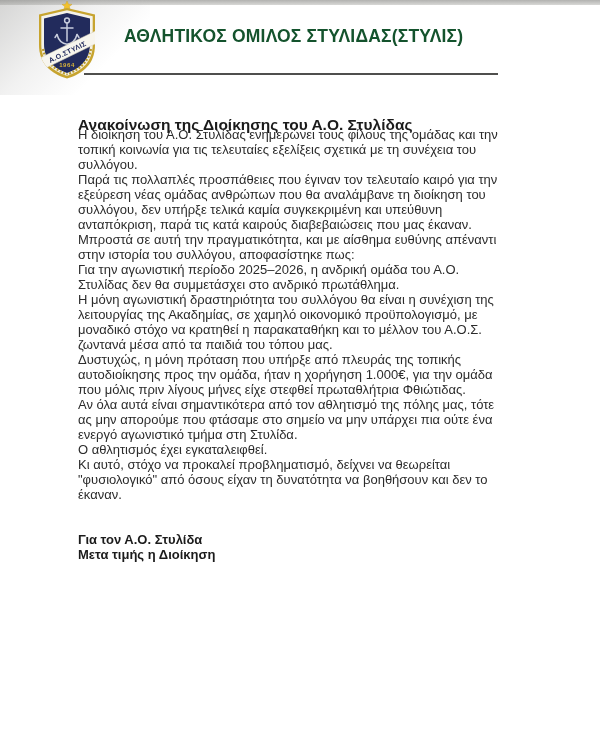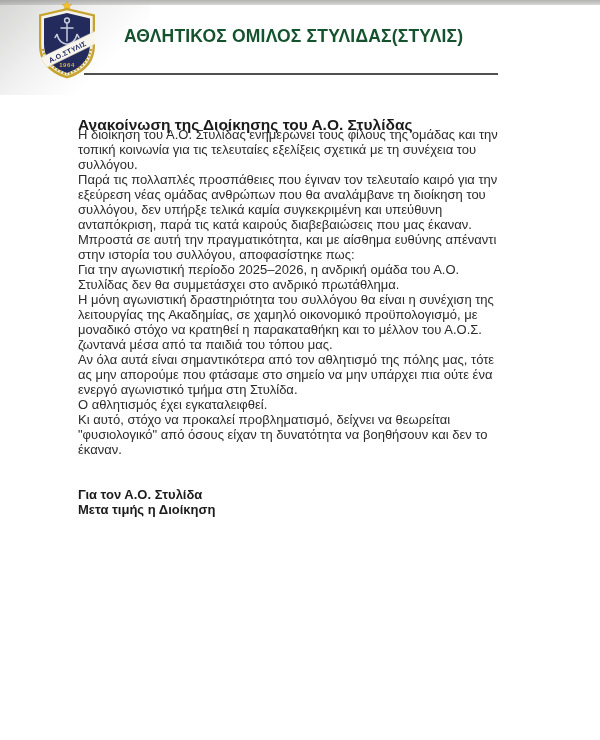--- a/index.html
+++ b/index.html
@@ -150,20 +150,23 @@
 συλλόγου, δεν υπήρξε τελικά καμία συγκεκριμένη και υπεύθυνη
 ανταπόκριση, παρά τις κατά καιρούς διαβεβαιώσεις που μας έκαναν.</div>
   <div class="para">Μπροστά σε αυτή την πραγματικότητα, και με αίσθημα ευθύνης απέναντι
 στην ιστορία του συλλόγου, αποφασίστηκε πως:</div>
   <div class="para">Για την αγωνιστική περίοδο 2025–2026, η ανδρική ομάδα του Α.Ο.
 Στυλίδας δεν θα συμμετάσχει στο ανδρικό πρωτάθλημα.</div>
   <div class="para">Η μόνη αγωνιστική δραστηριότητα του συλλόγου θα είναι η συνέχιση της
 λειτουργίας της Ακαδημίας, σε χαμηλό οικονομικό προϋπολογισμό, με
 μοναδικό στόχο να κρατηθεί η παρακαταθήκη και το μέλλον του Α.Ο.Σ.
 ζωντανά μέσα από τα παιδιά του τόπου μας.</div>
+  <div class="para">Δυστυχώς, η μόνη πρόταση που υπήρξε από πλευράς της τοπικής
+αυτοδιοίκησης προς την ομάδα, ήταν η χορήγηση 1.000€, για την ομάδα
+που μόλις πριν λίγους μήνες είχε στεφθεί πρωταθλήτρια Φθιώτιδας.</div>
   <div class="para">Αν όλα αυτά είναι σημαντικότερα από τον αθλητισμό της πόλης μας, τότε
 ας μην απορούμε που φτάσαμε στο σημείο να μην υπάρχει πια ούτε ένα
 ενεργό αγωνιστικό τμήμα στη Στυλίδα.</div>
   <div class="para">Ο αθλητισμός έχει εγκαταλειφθεί.</div>
   <div class="para">Κι αυτό, στόχο να προκαλεί προβληματισμό, δείχνει να θεωρείται
 "φυσιολογικό" από όσους είχαν τη δυνατότητα να βοηθήσουν και δεν το
 έκαναν.</div>
   <div class="blank-line"></div>
   <div class="blank-line"></div>
   <div class="signature">Για τον Α.Ο. Στυλίδα

